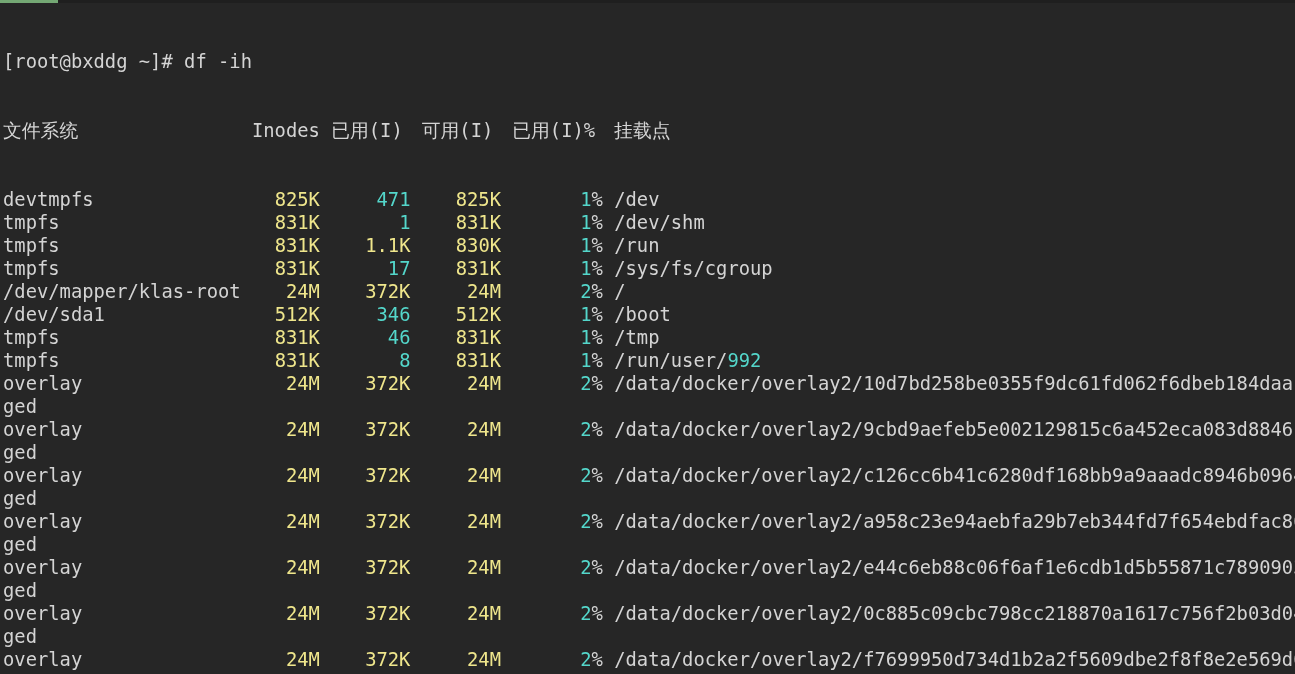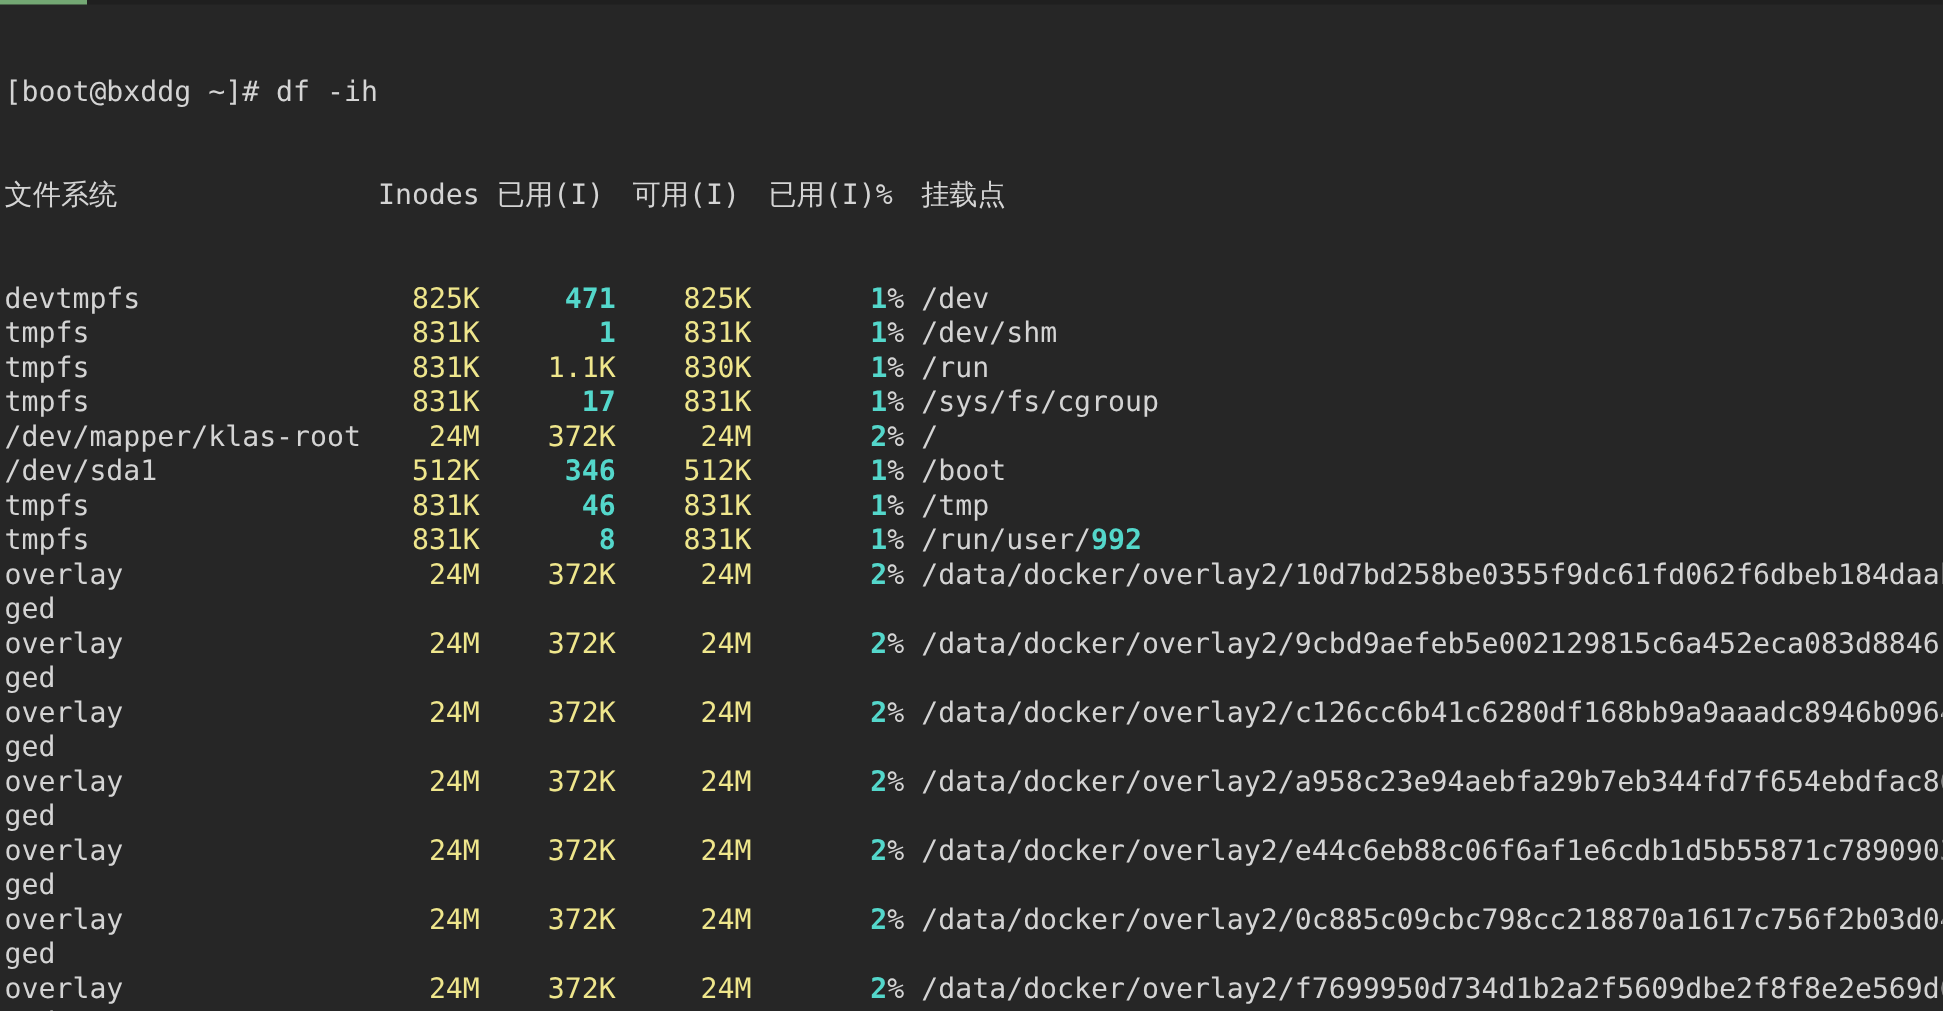--- a/index.html
+++ b/index.html
@@ -10,28 +10,28 @@
   }
   .top-strip{position:absolute;left:0;top:0;width:1295px;height:3px;background:#1f1f1f;}
   .tab-indicator{position:absolute;left:0;top:0;width:58px;height:3px;background:var(--tab_green,#74a874);}
   .term{
     position:absolute;left:3px;top:4px;width:1292px;height:670px;overflow:hidden;
     font-size:18.81px;line-height:23px;white-space:pre;color:var(--fg,#d4d4d4);
   }
   .line{white-space:pre;height:23px;}
   .fg{color:var(--fg,#d4d4d4);}
   .y{color:var(--yellow,#efe68c);}
-  .c{color:var(--cyan,#54d7cb);font-weight:bold;}
+  .c{color:var(--cyan,#54d7cb);}
   .cw{display:inline-block;white-space:pre;vertical-align:top;}
 </style>
 </head>
 <body>
 
 <div>
   <div class="top-strip"></div>
   <div class="tab-indicator"></div>
   <div class="term">
-    <div class="line fg">[boot@bxddg ~]# df -ih</div>
+    <div class="line fg">[root@bxddg ~]# df -ih</div>
     <div class="line"><span class="fg cw" style="width: 8ch;">文件系统</span><span class="fg">              Inodes </span><span class="fg cw" style="width: 7ch;">已用(I)</span><span class="fg"> </span><span class="fg cw" style="width: 7ch;">可用(I)</span><span class="fg"> </span><span class="fg cw" style="width: 8ch;">已用(I)%</span><span class="fg"> </span><span class="fg cw" style="width: 6ch;">挂载点</span></div>
     <div><div class="line"><span class="fg">devtmpfs</span><span class="fg">                </span><span class="y">825K</span><span class="fg">     </span><span class="c">471</span><span class="fg">    </span><span class="y">825K</span><span class="fg">       </span><span class="c">1</span><span class="fg">%</span><span class="fg"> </span><span class="fg">/dev</span></div><div class="line"><span class="fg">tmpfs</span><span class="fg">                   </span><span class="y">831K</span><span class="fg">       </span><span class="c">1</span><span class="fg">    </span><span class="y">831K</span><span class="fg">       </span><span class="c">1</span><span class="fg">%</span><span class="fg"> </span><span class="fg">/dev/shm</span></div><div class="line"><span class="fg">tmpfs</span><span class="fg">                   </span><span class="y">831K</span><span class="fg">    </span><span class="y">1.1K</span><span class="fg">    </span><span class="y">830K</span><span class="fg">       </span><span class="c">1</span><span class="fg">%</span><span class="fg"> </span><span class="fg">/run</span></div><div class="line"><span class="fg">tmpfs</span><span class="fg">                   </span><span class="y">831K</span><span class="fg">      </span><span class="c">17</span><span class="fg">    </span><span class="y">831K</span><span class="fg">       </span><span class="c">1</span><span class="fg">%</span><span class="fg"> </span><span class="fg">/sys/fs/cgroup</span></div><div class="line"><span class="fg">/dev/mapper/klas-root</span><span class="fg">    </span><span class="y">24M</span><span class="fg">    </span><span class="y">372K</span><span class="fg">     </span><span class="y">24M</span><span class="fg">       </span><span class="c">2</span><span class="fg">%</span><span class="fg"> </span><span class="fg">/</span></div><div class="line"><span class="fg">/dev/sda1</span><span class="fg">               </span><span class="y">512K</span><span class="fg">     </span><span class="c">346</span><span class="fg">    </span><span class="y">512K</span><span class="fg">       </span><span class="c">1</span><span class="fg">%</span><span class="fg"> </span><span class="fg">/boot</span></div><div class="line"><span class="fg">tmpfs</span><span class="fg">                   </span><span class="y">831K</span><span class="fg">      </span><span class="c">46</span><span class="fg">    </span><span class="y">831K</span><span class="fg">       </span><span class="c">1</span><span class="fg">%</span><span class="fg"> </span><span class="fg">/tmp</span></div><div class="line"><span class="fg">tmpfs</span><span class="fg">                   </span><span class="y">831K</span><span class="fg">       </span><span class="c">8</span><span class="fg">    </span><span class="y">831K</span><span class="fg">       </span><span class="c">1</span><span class="fg">%</span><span class="fg"> </span><span class="fg">/run/user/</span><span class="c">992</span></div><div class="line"><span class="fg">overlay</span><span class="fg">                  </span><span class="y">24M</span><span class="fg">    </span><span class="y">372K</span><span class="fg">     </span><span class="y">24M</span><span class="fg">       </span><span class="c">2</span><span class="fg">%</span><span class="fg"> </span><span class="fg">/data/docker/overlay2/10d7bd258be0355f9dc61fd062f6dbeb184daab</span></div><div class="line"><span class="fg">ged</span></div><div class="line"><span class="fg">overlay</span><span class="fg">                  </span><span class="y">24M</span><span class="fg">    </span><span class="y">372K</span><span class="fg">     </span><span class="y">24M</span><span class="fg">       </span><span class="c">2</span><span class="fg">%</span><span class="fg"> </span><span class="fg">/data/docker/overlay2/9cbd9aefeb5e002129815c6a452eca083d88461</span></div><div class="line"><span class="fg">ged</span></div><div class="line"><span class="fg">overlay</span><span class="fg">                  </span><span class="y">24M</span><span class="fg">    </span><span class="y">372K</span><span class="fg">     </span><span class="y">24M</span><span class="fg">       </span><span class="c">2</span><span class="fg">%</span><span class="fg"> </span><span class="fg">/data/docker/overlay2/c126cc6b41c6280df168bb9a9aaadc8946b0964</span></div><div class="line"><span class="fg">ged</span></div><div class="line"><span class="fg">overlay</span><span class="fg">                  </span><span class="y">24M</span><span class="fg">    </span><span class="y">372K</span><span class="fg">     </span><span class="y">24M</span><span class="fg">       </span><span class="c">2</span><span class="fg">%</span><span class="fg"> </span><span class="fg">/data/docker/overlay2/a958c23e94aebfa29b7eb344fd7f654ebdfac86</span></div><div class="line"><span class="fg">ged</span></div><div class="line"><span class="fg">overlay</span><span class="fg">                  </span><span class="y">24M</span><span class="fg">    </span><span class="y">372K</span><span class="fg">     </span><span class="y">24M</span><span class="fg">       </span><span class="c">2</span><span class="fg">%</span><span class="fg"> </span><span class="fg">/data/docker/overlay2/e44c6eb88c06f6af1e6cdb1d5b55871c7890903</span></div><div class="line"><span class="fg">ged</span></div><div class="line"><span class="fg">overlay</span><span class="fg">                  </span><span class="y">24M</span><span class="fg">    </span><span class="y">372K</span><span class="fg">     </span><span class="y">24M</span><span class="fg">       </span><span class="c">2</span><span class="fg">%</span><span class="fg"> </span><span class="fg">/data/docker/overlay2/0c885c09cbc798cc218870a1617c756f2b03d04</span></div><div class="line"><span class="fg">ged</span></div><div class="line"><span class="fg">overlay</span><span class="fg">                  </span><span class="y">24M</span><span class="fg">    </span><span class="y">372K</span><span class="fg">     </span><span class="y">24M</span><span class="fg">       </span><span class="c">2</span><span class="fg">%</span><span class="fg"> </span><span class="fg">/data/docker/overlay2/f7699950d734d1b2a2f5609dbe2f8f8e2e569d6</span></div><div class="line"><span class="fg">ged</span></div></div>
     
   </div>
 </div>
 
 </body></html>

